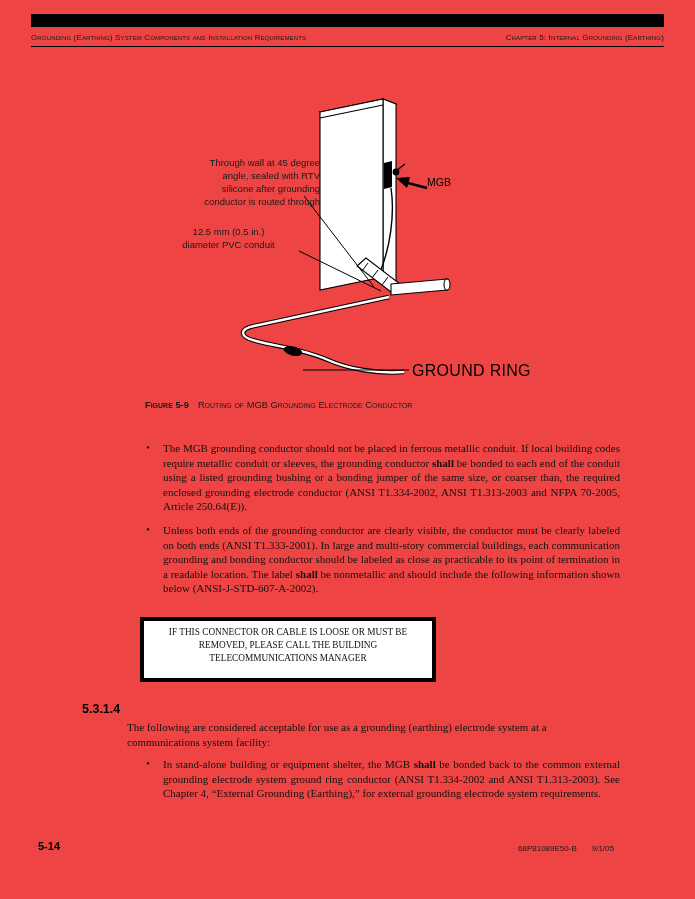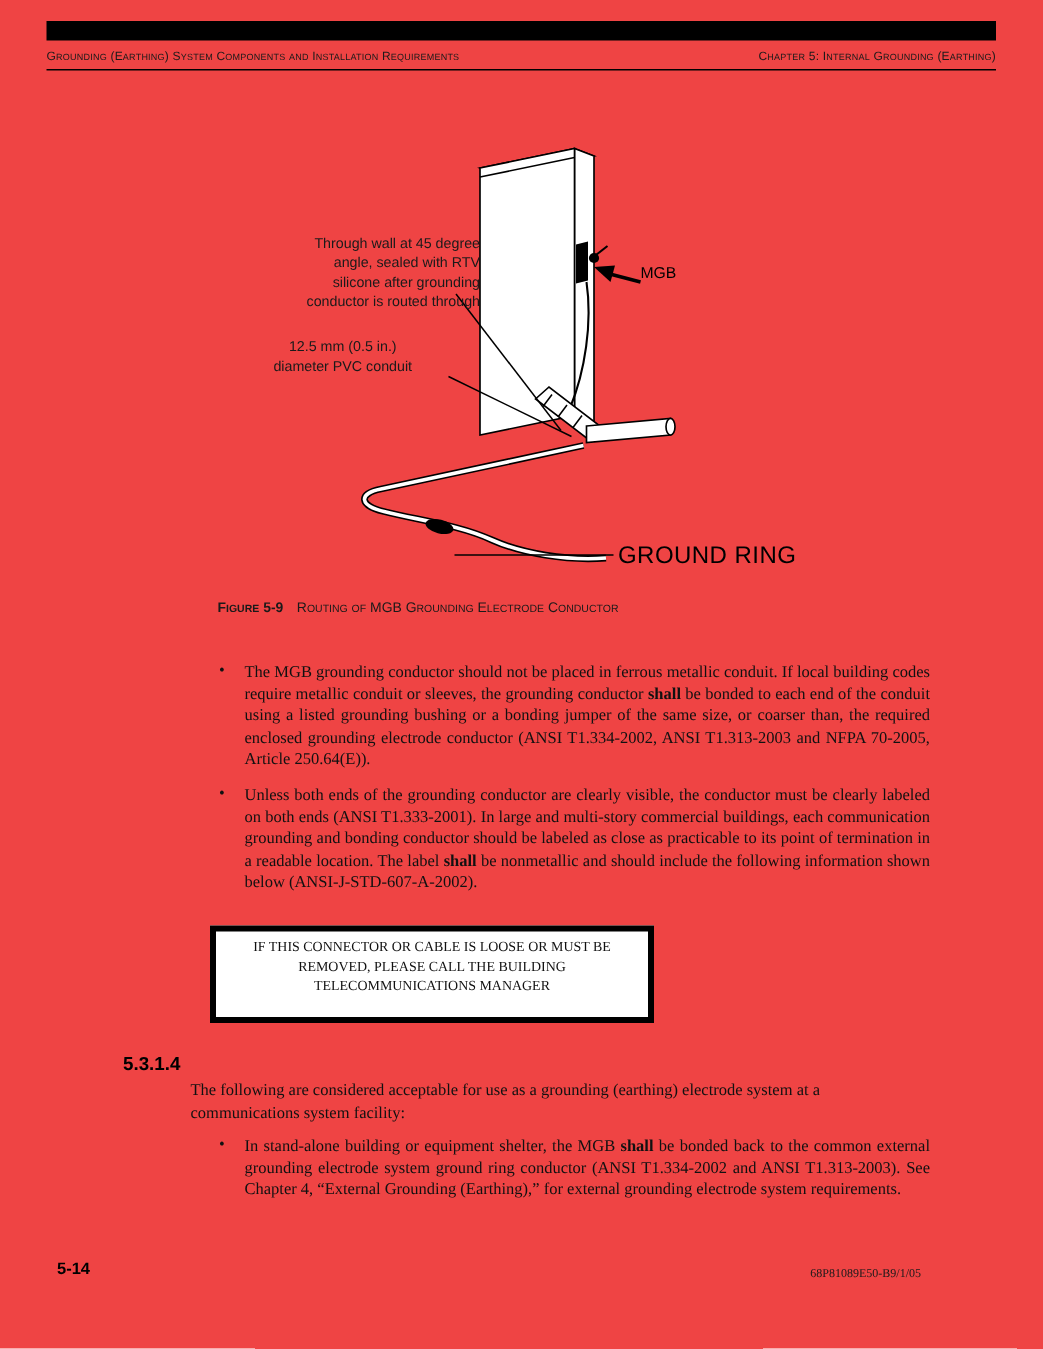--- a/index.html
+++ b/index.html
@@ -59,22 +59,22 @@
     font-size:12.5px; color:#000;margin-top:10px;
   }
   .sec .num { width:63px; }
   .sec .title { font-variant:small-caps; letter-spacing:.2px; }
 
   .intro { position:absolute; left:127px; top:720px; width:480px; font-size:11px; line-height:14.6px; color:#111; }
 
   
   .folio { position:absolute; left:38px; top:840px; font-family:"Liberation Sans", sans-serif; font-weight:bold; font-size:11px; color:#000; }
   .docinfo {
-    position:absolute; right:81px; top:844px; display:flex; 
-    font-family:Liberation Serif, serif; font-size:8px; color:#1a1a1a;
+    position:absolute; right:81px; top:844px; display:flex; gap:15px;
+    font-family:Liberation Sans, sans-serif; font-size:8px; color:#1a1a1a;
   }
 </style>
 </head>
 <body>
 
 <div class="page">
 
   <div class="topbar"></div>
   <div class="runhead">
     <span>Grounding (Earthing) System Components and Installation Requirements</span>

